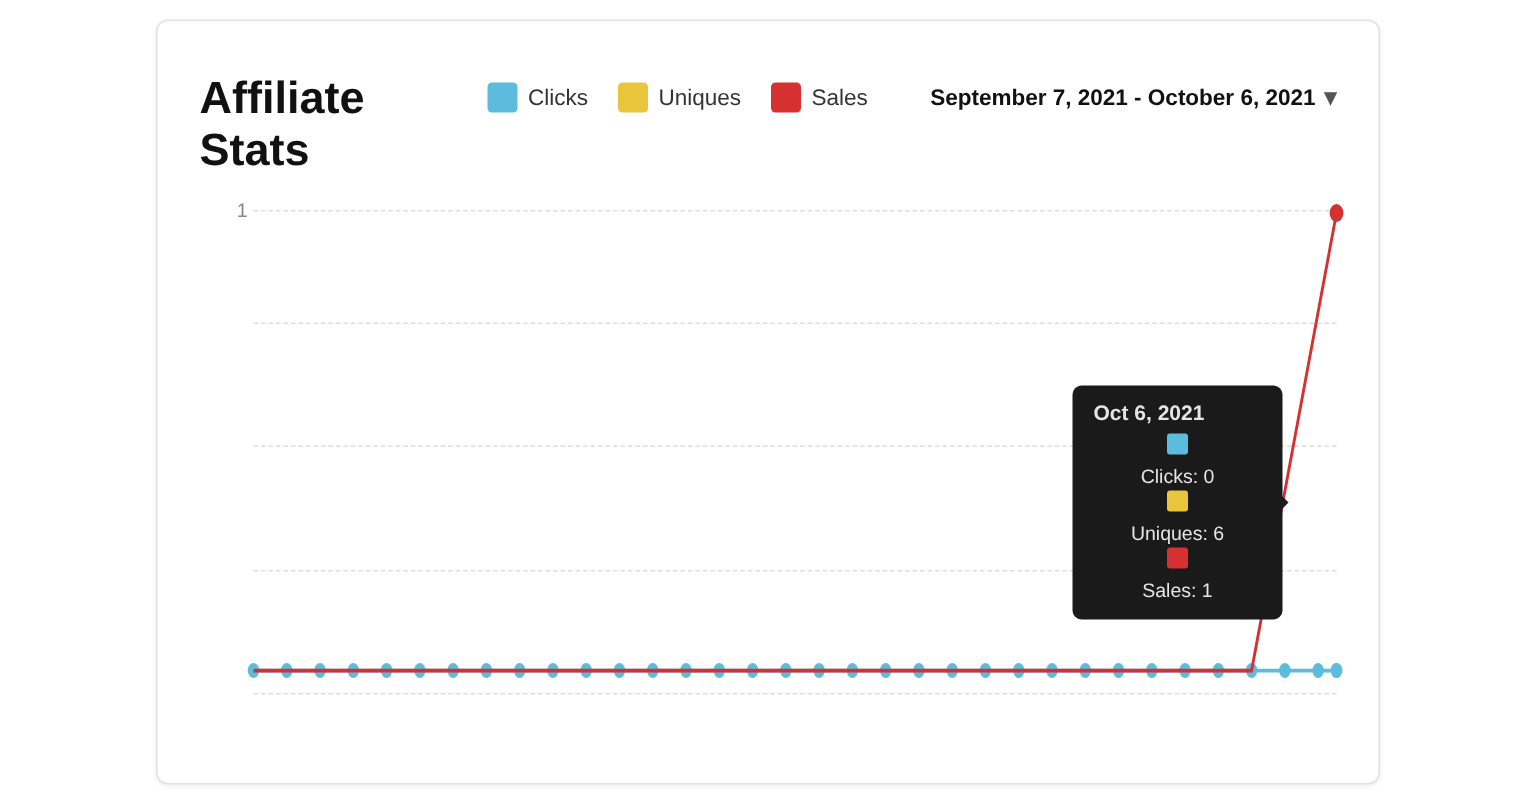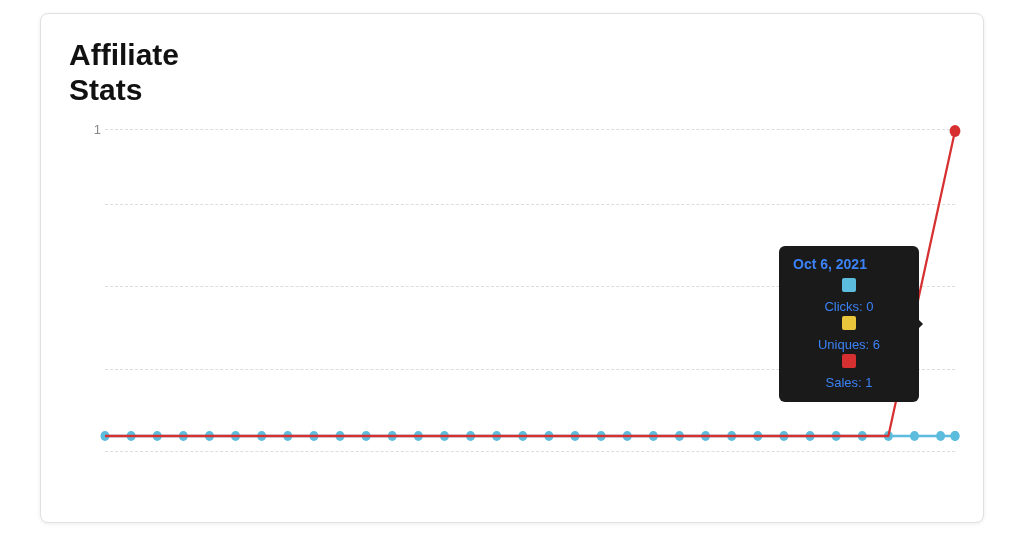--- a/index.html
+++ b/index.html
@@ -10,22 +10,22 @@
       justify-content: center;
       align-items: center;
       width: 1024px;
       height: 536px;
       overflow: hidden;
     }
     .card {
       background: #fff;
       border: 1px solid #e0e0e0;
       border-radius: 8px;
-      padding: 24px 28px 20px 28px;
-      width: 944px;
+      padding: 35px 28px 20px 28px;
+      width: 816px;
       height: 510px;
       position: relative;
       box-shadow: 0 1px 4px rgba(0,0,0,0.08);
     }
     .header {
       display: flex;
       align-items: flex-start;
       margin-bottom: 14px;
       gap: 32px;
     }
@@ -127,21 +127,21 @@
       position: absolute;
       top: 0; left: 0;
       width: 100%;
       height: 100%;
       overflow: visible;
     }
     
     .tooltip {
       position: absolute;
       background: #1a1a1a;
-      color: #3b82f6;
+      color: #e5e5e5;
       border-radius: 6px;
       padding: 10px 14px;
       font-size: 13px;
       min-width: 140px;
       pointer-events: none;
       z-index: 10;
     }
     .tooltip-date {
       font-weight: 700;
       font-size: 14px;
@@ -173,20 +173,40 @@
     }
   </style>
 </head>
 <body>
 
 <div class="card">
   <div class="header">
     <div class="title">
       <span>Affiliate</span><br>
       <span>Stats</span>
+    </div>
+    <div class="legend-date-row">
+      <div class="legend">
+        <div class="legend-item">
+          <div class="legend-swatch" style="background:#5bbcde;"></div>
+          <span>Clicks</span>
+        </div>
+        <div class="legend-item">
+          <div class="legend-swatch" style="background:#e8c53a;"></div>
+          <span>Uniques</span>
+        </div>
+        <div class="legend-item">
+          <div class="legend-swatch" style="background:#d63031;"></div>
+          <span>Sales</span>
+        </div>
+      </div>
+      <div class="date-range">
+        <span>September 7, 2021 - October 6, 2021</span>
+        <span class="chevron">▾</span>
+      </div>
     </div>
   </div>
 
   <div class="chart-area">
 
     <div style="position:absolute;left:0;top:0;bottom:30px;width:36px;">
       <span class="y-label" style="top:8px;">1</span>
     </div>
 
     <div class="chart-inner">

